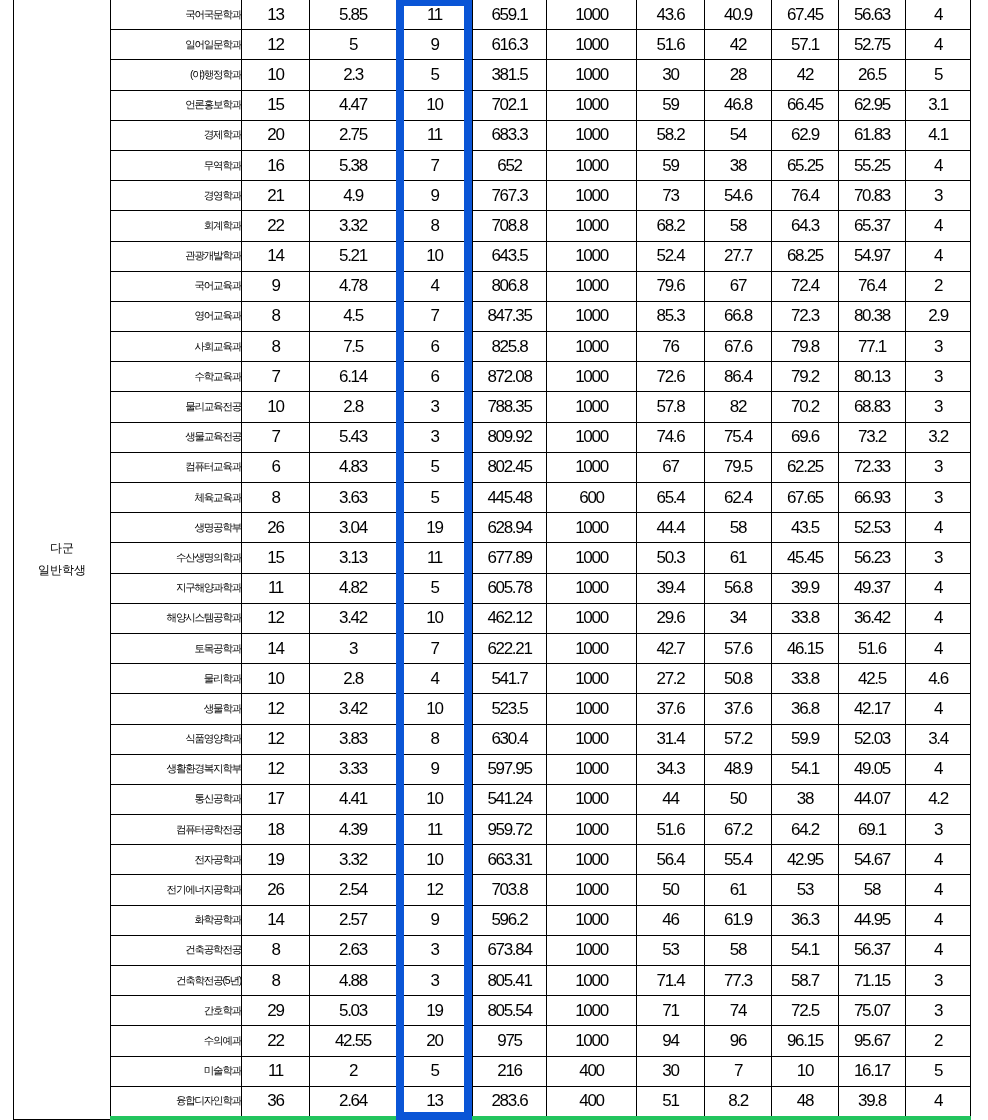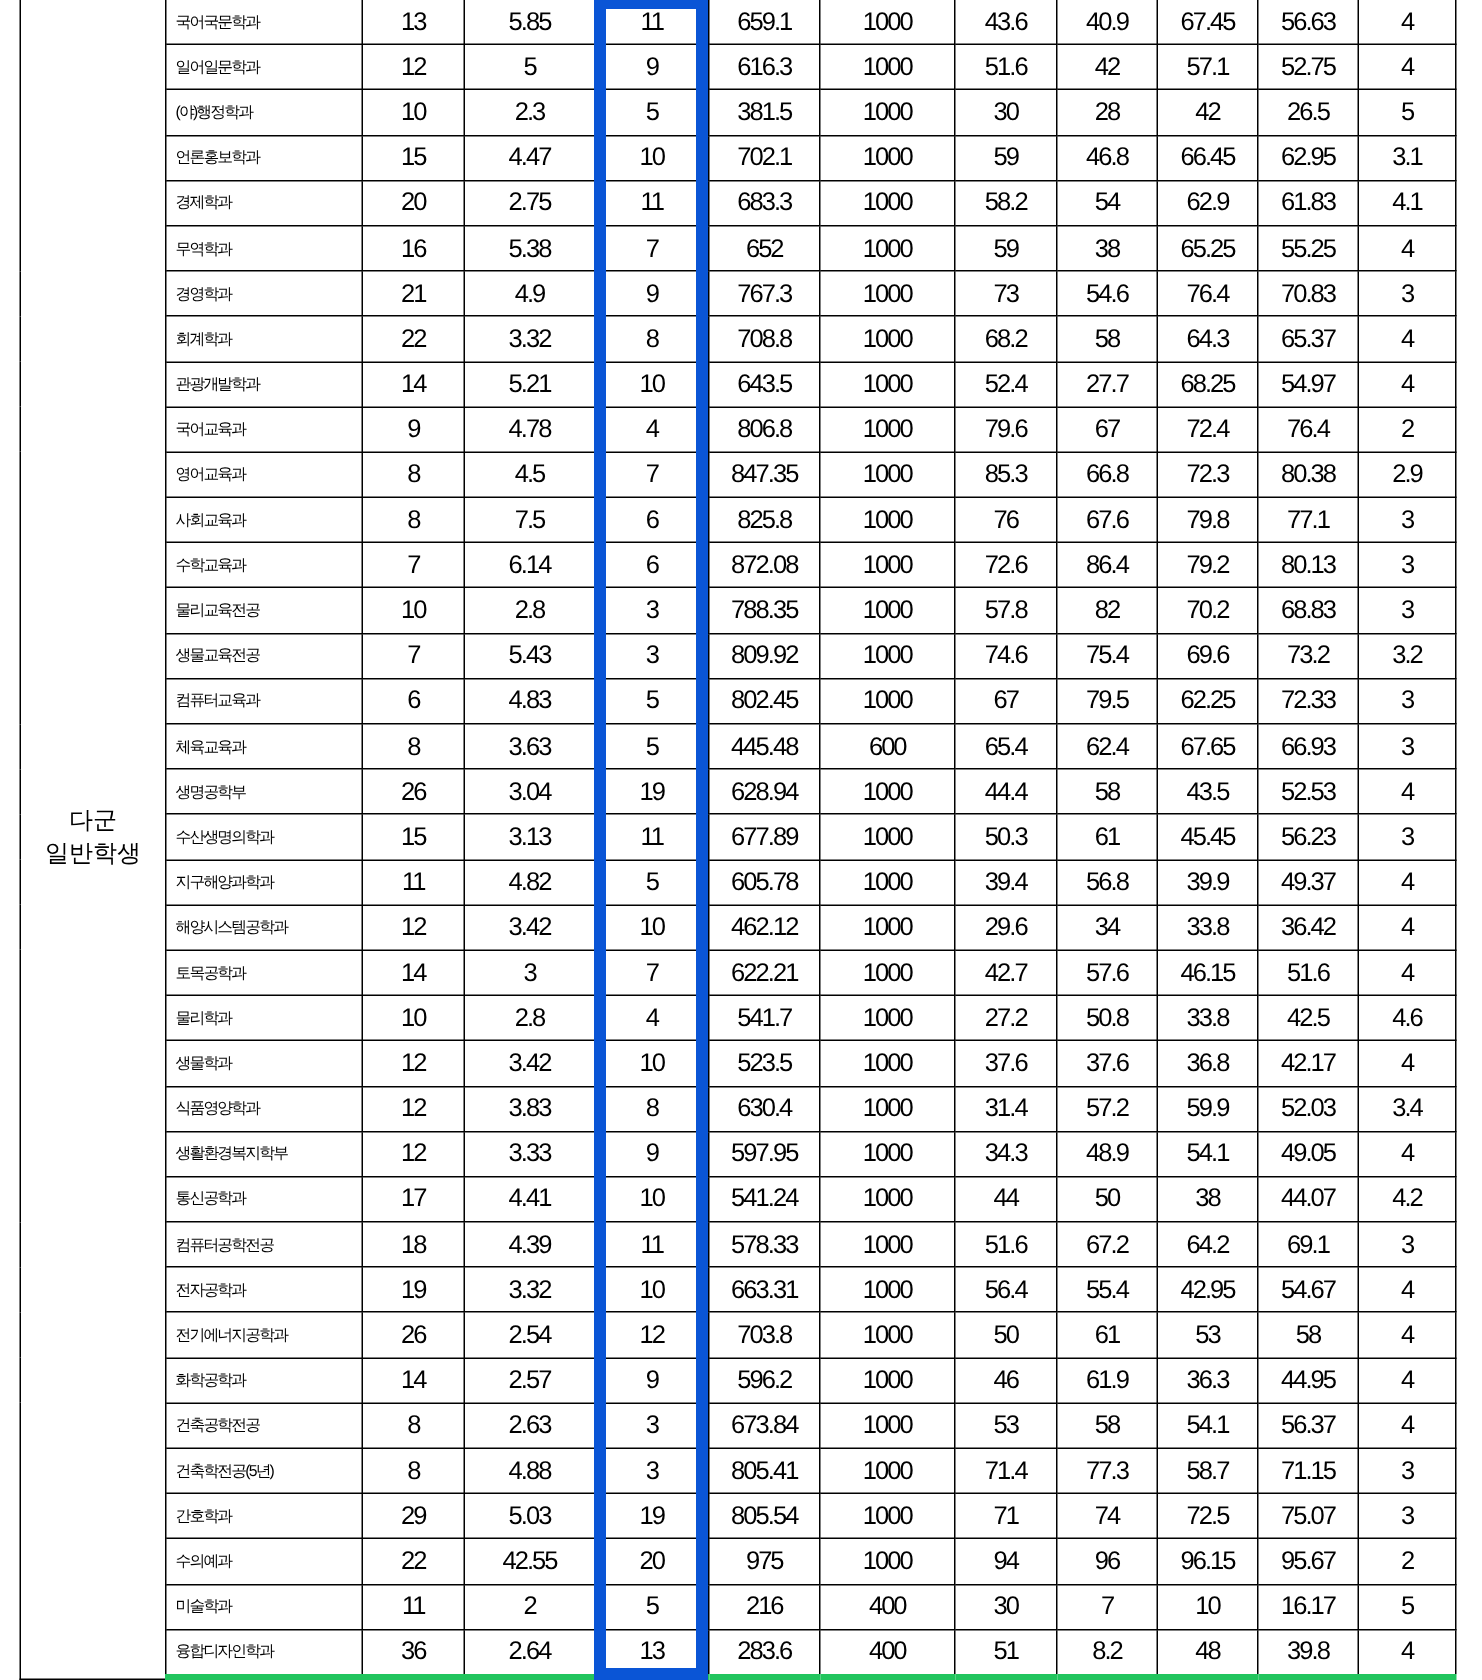--- a/index.html
+++ b/index.html
@@ -1,21 +1,21 @@
 <!DOCTYPE html>
 <html><head>
 <meta charset="utf-8">
 <style>
   html, body { margin:0; padding:0; background:#ffffff; }
   body { width:988px; height:1120px; overflow:hidden; position:relative; font-family:"Liberation Sans", sans-serif; }
   .tbl { position:absolute; left:13px; top:-1px; border-collapse:collapse; table-layout:fixed; }
   .tbl td { border:1px solid #000; height:29.2px; padding:0; text-align:center; vertical-align:middle; color:#000; white-space:nowrap; overflow:hidden; }
   .tbl td.num { font-size:17px; letter-spacing:-1.3px; }
-  .tbl td.dept { text-align:left; padding-left:6px; font-size:10.5px; letter-spacing:-1.2px; }
-  .tbl td.group { font-size:16px; line-height:22px; vertical-align:middle; }
+  .tbl td.dept { text-align:right; padding-left:6px; font-size:10.5px; letter-spacing:-1.2px; }
+  .tbl td.group { font-size:12px; line-height:22px; vertical-align:middle; }
   .tbl tr:last-child td { border-bottom:7px solid #22c55e; }
   .group-line { display:block; }
   .highlight { position:absolute; left:396px; top:-2px; width:60px; height:1106px; border:8px solid #0a55d6; box-sizing:content-box; pointer-events:none; }
 </style>
 </head>
 <body>
 
 <table class="tbl">
   <colgroup>
     <col style="width:97px">
@@ -385,21 +385,21 @@
         <td class="num">50</td>
         <td class="num">38</td>
         <td class="num">44.07</td>
         <td class="num">4.2</td>
       </tr>
       <tr>
         <td class="dept">컴퓨터공학전공</td>
         <td class="num">18</td>
         <td class="num">4.39</td>
         <td class="num">11</td>
-        <td class="num">578.33</td>
+        <td class="num">959.72</td>
         <td class="num">1000</td>
         <td class="num">51.6</td>
         <td class="num">67.2</td>
         <td class="num">64.2</td>
         <td class="num">69.1</td>
         <td class="num">3</td>
       </tr>
       <tr>
         <td class="dept">전자공학과</td>
         <td class="num">19</td>

